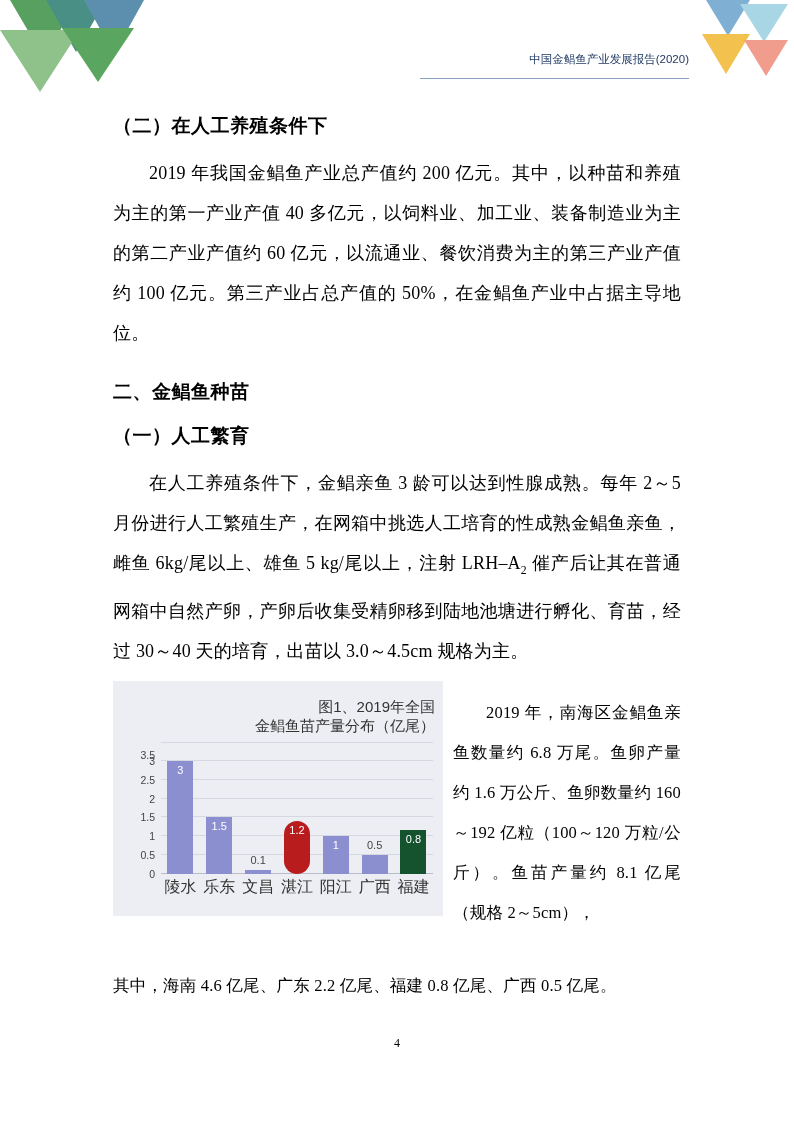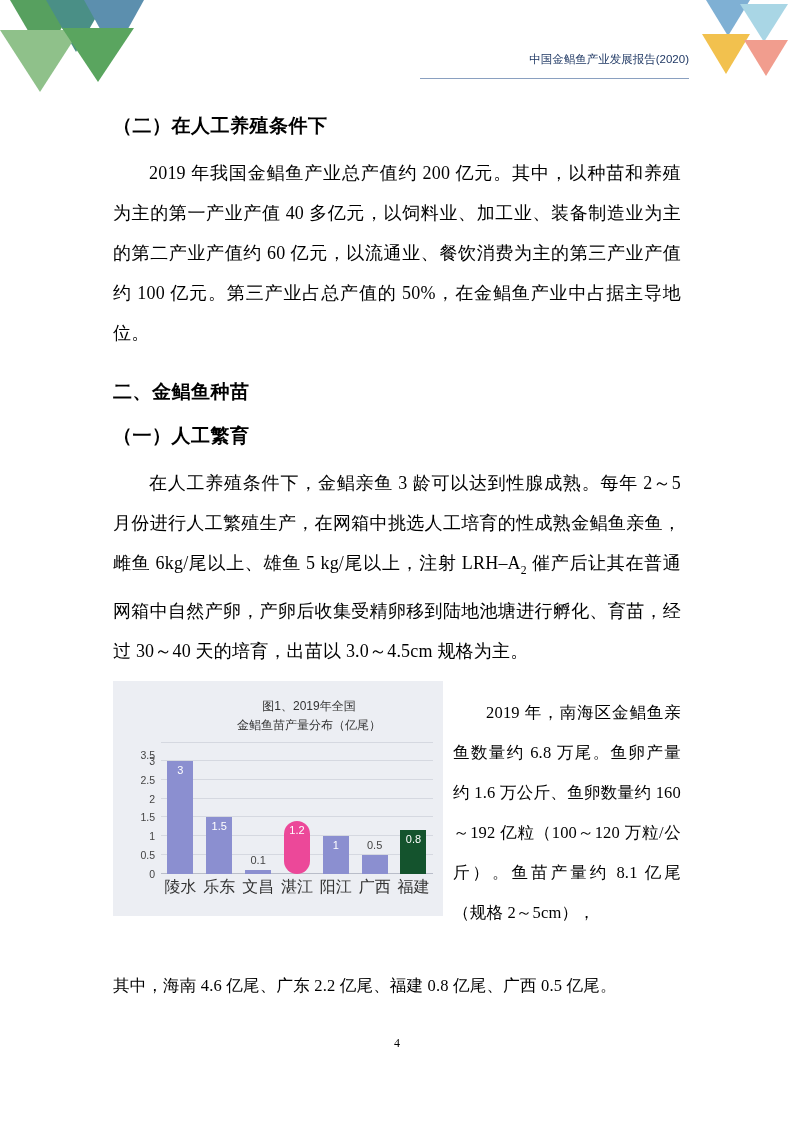--- a/index.html
+++ b/index.html
@@ -81,23 +81,23 @@
     background: #eceef3;
     position: relative;
     margin-right: 10px;
     margin-top: 4px;
   }
   .chart-title {
     position: absolute;
     top: 16px;
     left: 70px;
     right: 8px;
-    text-align: center;
-    font-family: "Liberation Sans", sans-serif;
-    font-size: 12px;
+    text-align: right;
+    font-family: "Liberation Sans", sans-serif;
+    font-size: 15px;
     color: #333;
     line-height: 19px;
   }
   .yaxis {
     position: absolute;
     left: 0;
     top: 62px;
     bottom: 42px;
     width: 46px;
   }
@@ -277,21 +277,21 @@
             <div class="bar" style="height: 56.1429px; background: rgb(139, 143, 208);">
               <div class="bar-label">1.5</div>
             </div>
           </div>
           <div class="bar-wrap">
             <div class="bar" style="height: 3.74286px; background: rgb(139, 143, 208);">
               <div class="bar-label outside">0.1</div>
             </div>
           </div>
           <div class="bar-wrap">
-            <div class="bar" style="height: 53px; background: #ec4899; border-radius: 13px;">
+            <div class="bar" style="height: 53px; background: #b91c1c; border-radius: 13px;">
               <div class="bar-label">1.2</div>
             </div>
           </div>
           <div class="bar-wrap">
             <div class="bar" style="height: 37.4286px; background: rgb(139, 143, 208);">
               <div class="bar-label">1</div>
             </div>
           </div>
           <div class="bar-wrap">
             <div class="bar" style="height: 18.7143px; background: rgb(139, 143, 208);">

